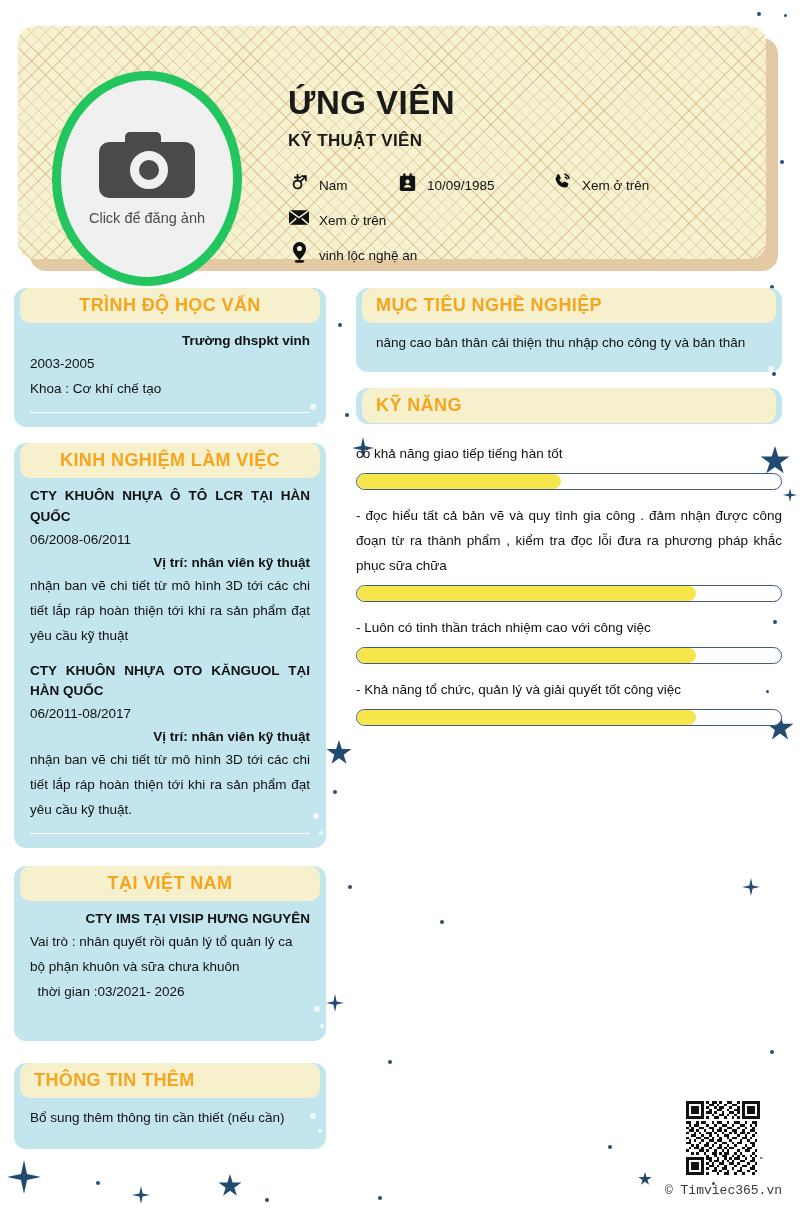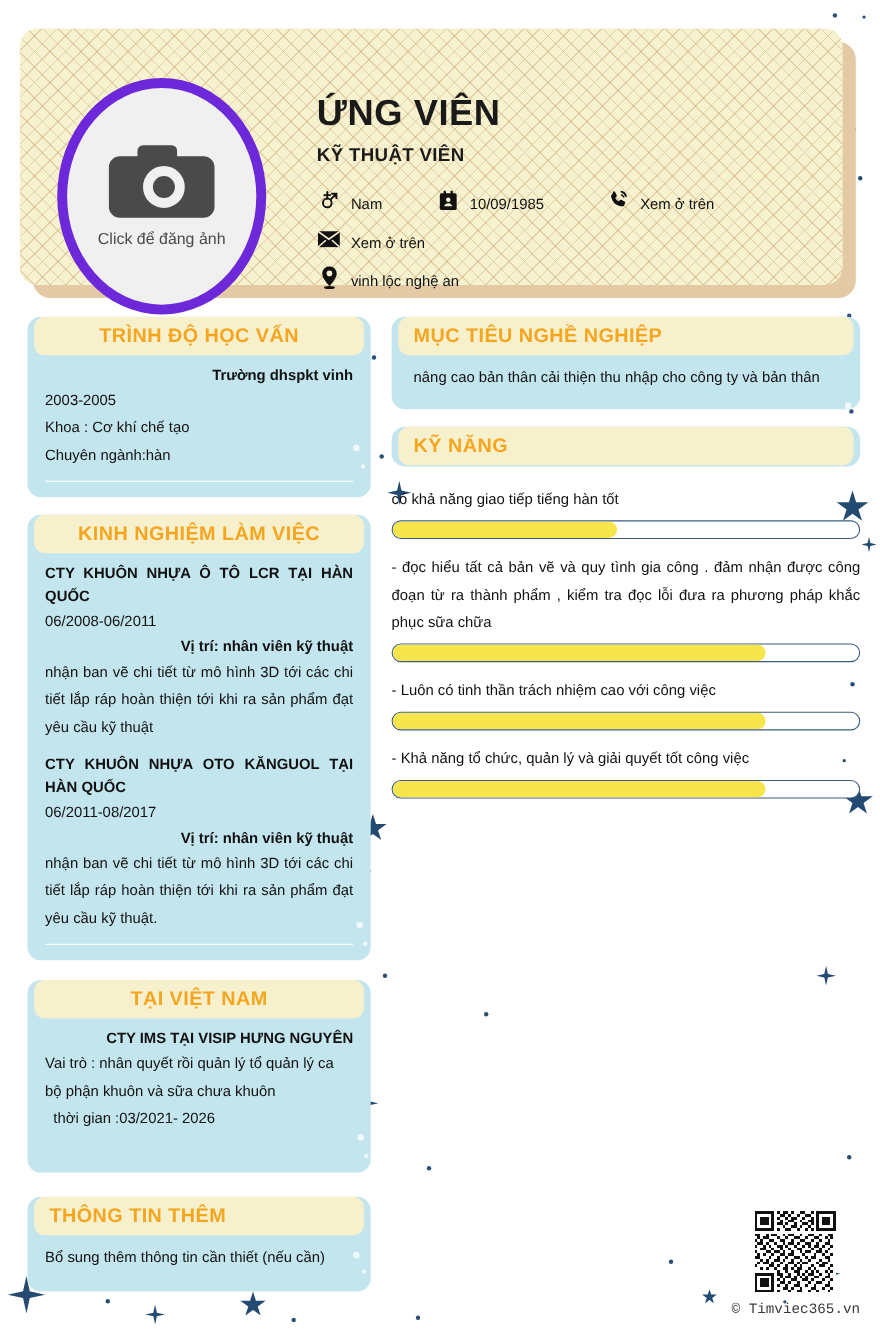--- a/index.html
+++ b/index.html
@@ -37,41 +37,41 @@
   }
   .header-card::before {
     content: ""; position: absolute; inset: 0;
     background:
       repeating-linear-gradient(45deg, transparent 0 9px, rgba(200,150,95,.38) 9px 10px),
       repeating-linear-gradient(-45deg, transparent 0 9px, rgba(200,150,95,.38) 9px 10px);
   }
   .avatar {
     position: absolute; left: 34px; top: 45px; width: 190px; height: 215px;
     border-radius: 50%; background: #f0f0f0;
-    border: 9px solid #6d28d9;
+    border: 9px solid #22c55e;
     display: flex; flex-direction: column; align-items: center; justify-content: center;
     z-index: 3;
   }
   .cam { width: 96px; height: 66px; position: relative; margin-bottom: 12px; }
   .cam-body { position: absolute; left: 0; bottom: 0; width: 96px; height: 56px; background: #4a4a4a; border-radius: 10px; }
   .cam-bump { position: absolute; left: 26px; top: 0; width: 36px; height: 14px; background: #4a4a4a; border-radius: 5px 5px 0 0; }
   .cam-lens { position: absolute; left: 31px; bottom: 9px; width: 38px; height: 38px; border-radius: 50%; border: 9px solid #f0f0f0; }
   .avatar-label { font-size: 14.5px; color: #4a4a4a; }
 
   .header-text { position: absolute; left: 270px; top: 58px; z-index: 3; }
   .cv-name { font-size: 33px; font-weight: bold; color: #1a1a1a; letter-spacing: .5px; }
   .cv-role { font-size: 17px; font-weight: bold; color: #1a1a1a; margin-top: 9px; letter-spacing: .3px; }
   .contacts { margin-top: 20px; }
   .crow { display: flex; align-items: center; margin-bottom: 13px; }
   .citem { display: flex; align-items: flex-end; }
   .cicon { width: 22px; height: 22px; margin-right: 9px; display: flex; align-items: center; justify-content: center; flex: none; }
   .ctext { font-size: 13.5px; color: #111; }
 
   
-  .col-left { position: absolute; left: 14px; top: 288px; width: 312px; z-index: 2; margin-left: 11px; }
+  .col-left { position: absolute; left: 14px; top: 288px; width: 312px; z-index: 2; }
   .col-right { position: absolute; left: 356px; top: 288px; width: 426px; z-index: 2; }
 
   .card { position: relative; background: #c3e5ee; border-radius: 12px; margin-bottom: 10px; }
   .card .dotw { position: absolute; border-radius: 50%; background: rgba(255,255,255,.75); }
   .band {
     position: relative; background: #f6f0cd; border-radius: 10px;
     padding: 7px 14px; margin: 0 6px; top: -8px;
     font-size: 18px; font-weight: bold; color: #f5a51e; letter-spacing: .4px;
   }
   .band.center { text-align: center; }
@@ -221,21 +221,20 @@
 
     <div class="card" style="padding-top:8px;">
       <span class="dotw" style="left:8px;top:28px;width:5px;height:5px;"></span>
       <span class="dotw" style="left:296px;top:116px;width:6px;height:6px;"></span>
       <span class="dotw" style="left:303px;top:134px;width:4px;height:4px;"></span>
       <div class="band center">TRÌNH ĐỘ HỌC VẤN</div>
       <div class="card-body">
         <div class="b">Trường dhspkt vinh</div>
         <div class="t">2003-2005</div>
         <div class="t">Khoa : Cơ khí chế tạo</div>
-        <div class="t">Chuyên ngành:hàn</div>
         <div class="hr"></div>
       </div>
     </div>
 
     <div class="card" style="padding-top:8px;margin-top:16px;">
       <span class="dotw" style="left:8px;top:26px;width:5px;height:5px;"></span>
       <span class="dotw" style="left:299px;top:370px;width:6px;height:6px;"></span>
       <span class="dotw" style="left:305px;top:388px;width:4px;height:4px;"></span>
       <div class="band center">KINH NGHIỆM LÀM VIỆC</div>
       <div class="card-body">

